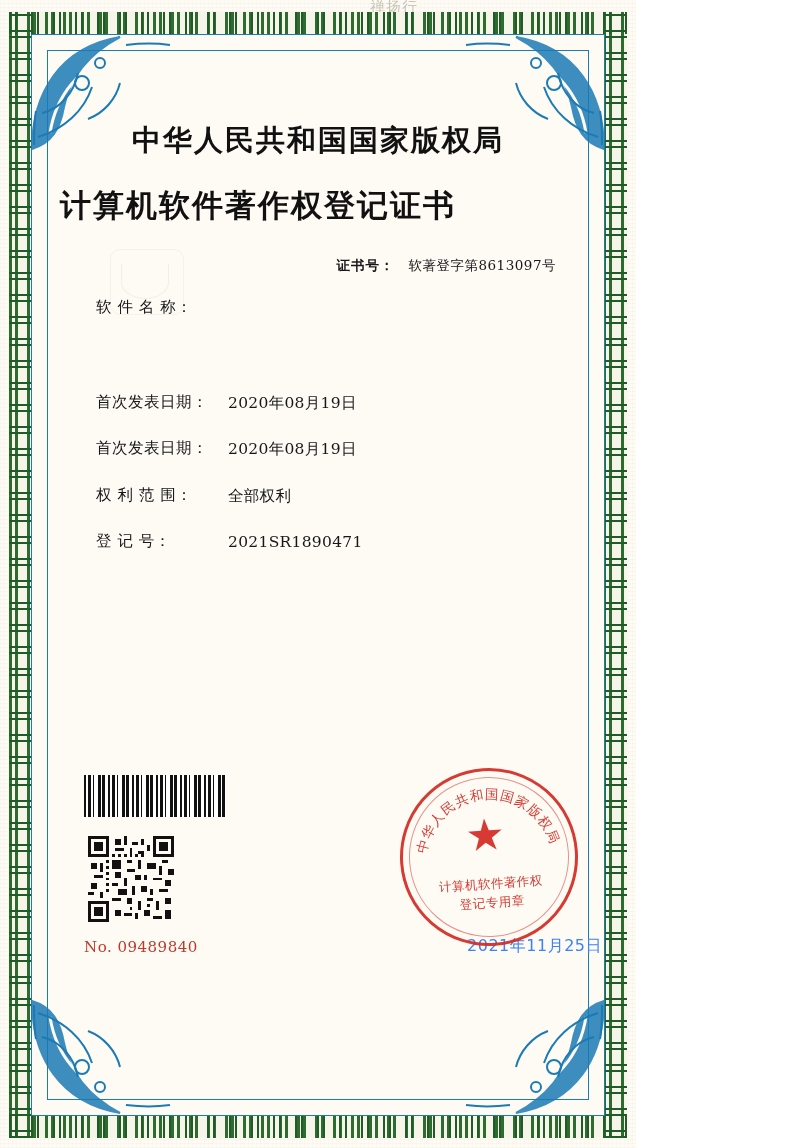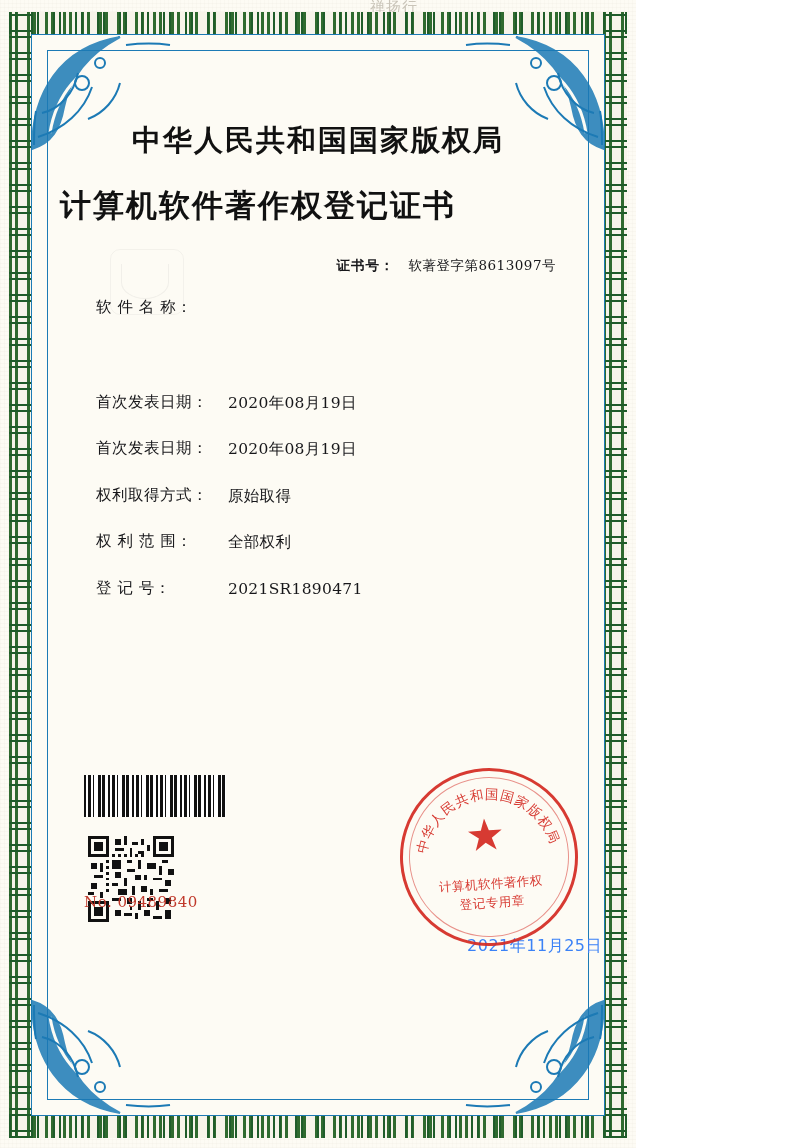--- a/index.html
+++ b/index.html
@@ -231,21 +231,21 @@
     position: absolute;
     left: 88px;
     top: 836px;
     width: 86px;
     height: 86px;
   }
 
   .serial {
     position: absolute;
     left: 84px;
-    top: 893px;
+    top: 938px;
     font-size: 15px;
     color: #c0392b;
     letter-spacing: .5px;
     font-family: "DejaVu Serif", serif;
   }
   .issue-date {
     position: absolute;
     right: 34px;
     top: 936px;
     font-size: 16px;
@@ -411,24 +411,20 @@
 
       <div class="gap-a"></div>
 
       <div class="row" style="margin-bottom:24px">
         <div class="label">首次发表日期：</div>
         <div class="value">2020年08月19日</div>
       </div>
       <div class="row" style="margin-bottom:24px">
         <div class="label">首次发表日期：</div>
         <div class="value">2020年08月19日</div>
-      </div>
-      <div class="row" style="margin-bottom:24px">
-        <div class="label">权利取得方式：</div>
-        <div class="value">原始取得</div>
       </div>
       <div class="row" style="margin-bottom:24px">
         <div class="label">权 利 范 围：</div>
         <div class="value">全部权利</div>
       </div>
       <div class="row">
         <div class="label">登 记 号：</div>
         <div class="value">2021SR1890471</div>
       </div>
     </div>

